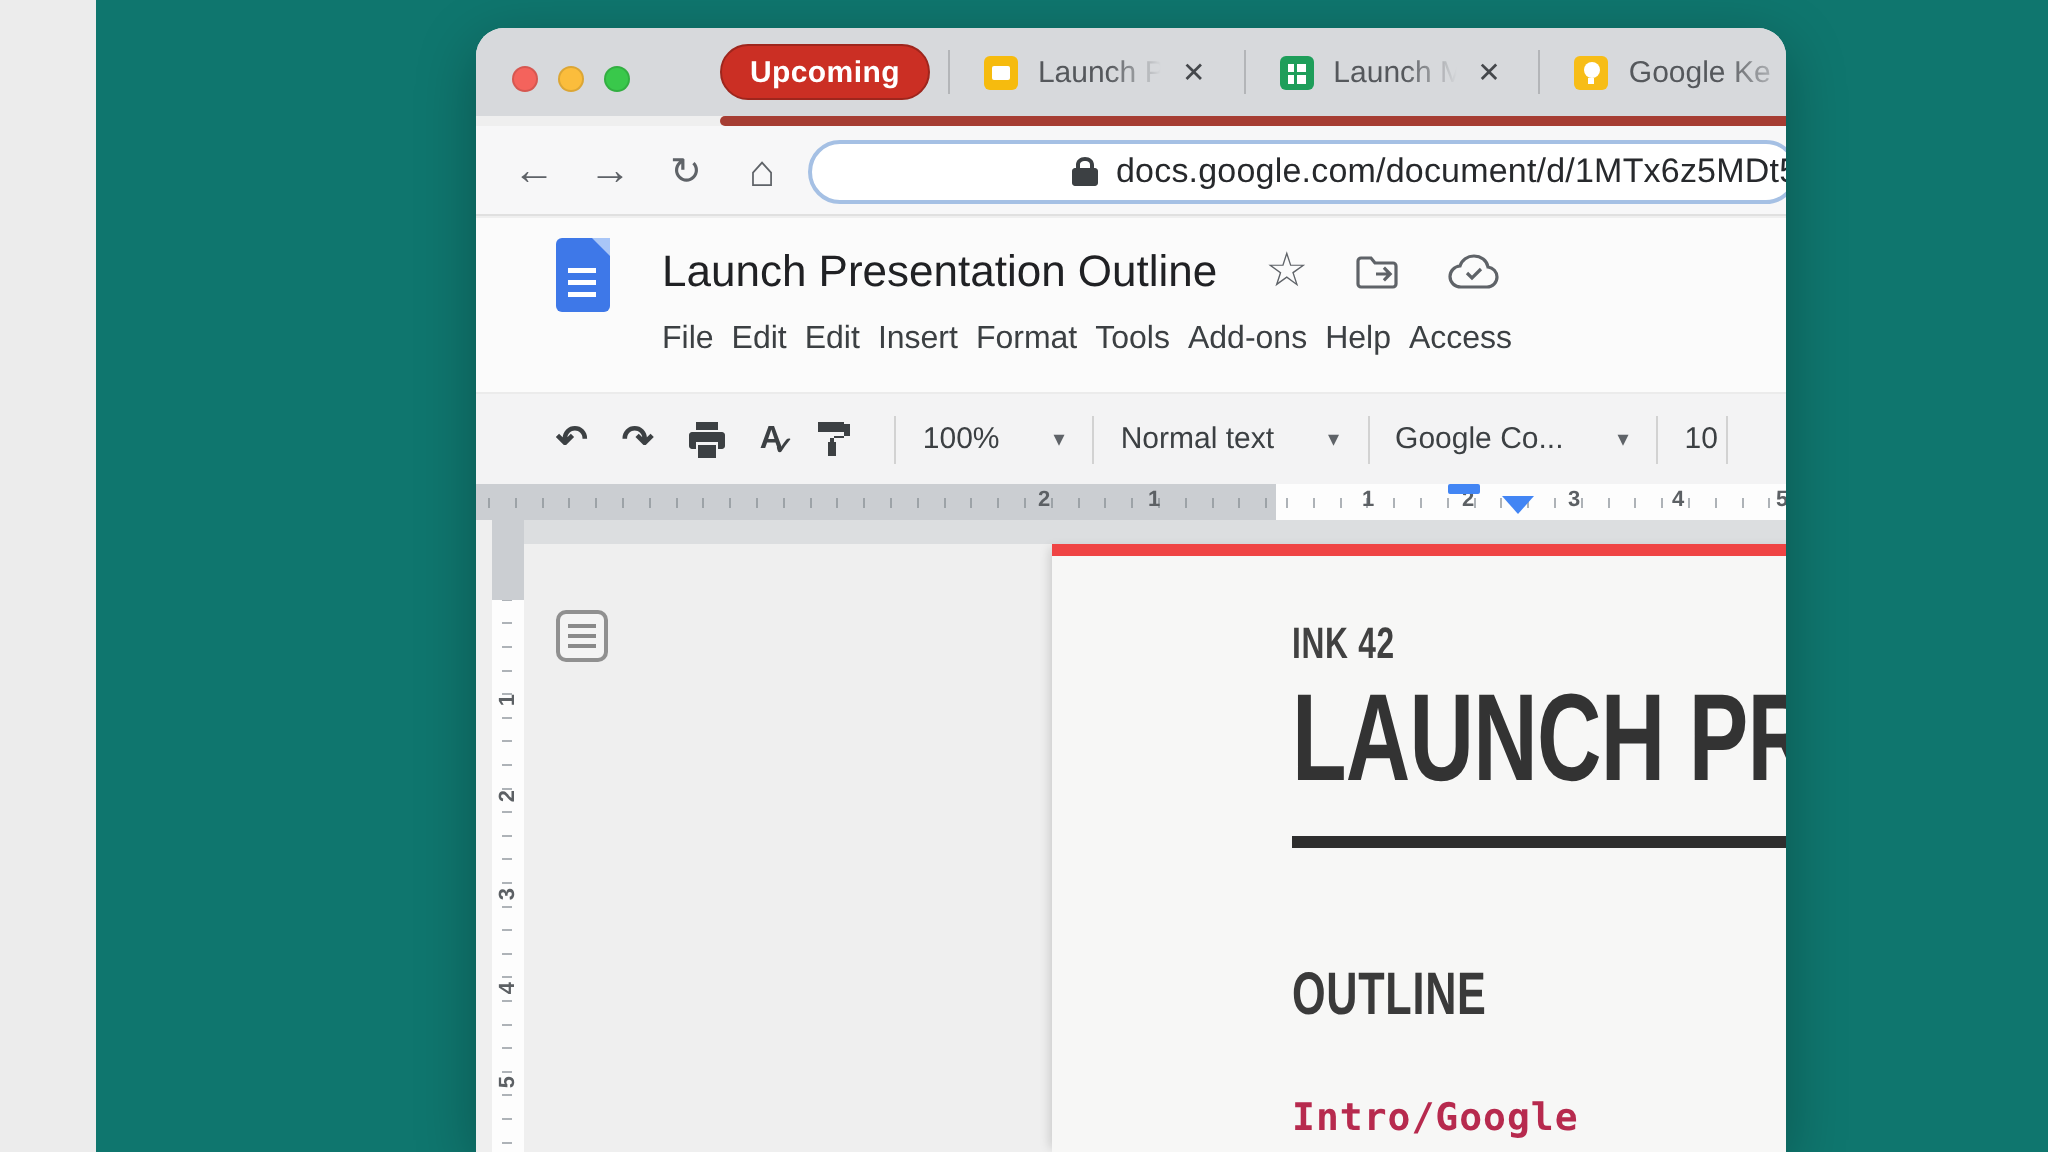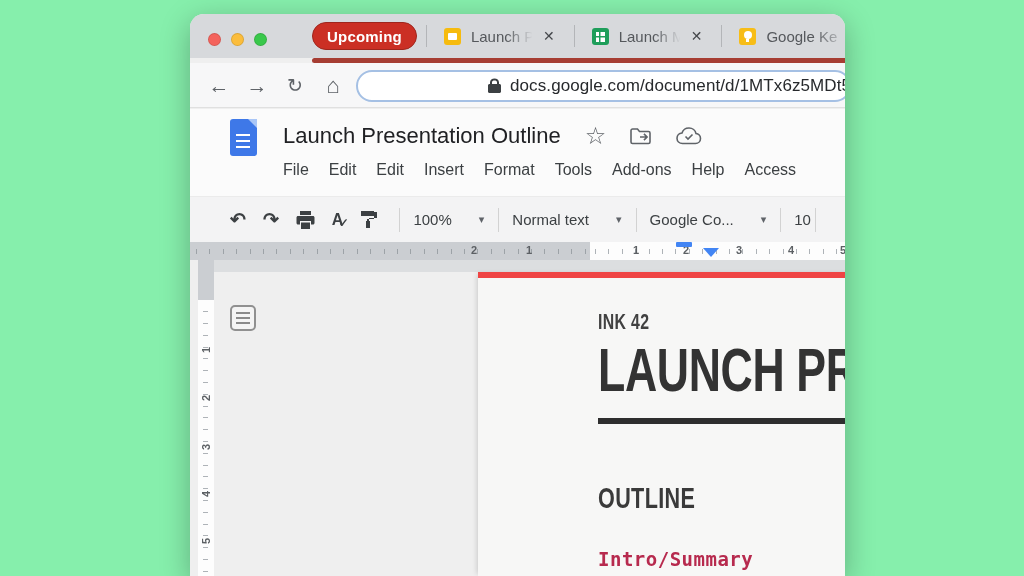--- a/index.html
+++ b/index.html
@@ -1,19 +1,19 @@
 <!DOCTYPE html>
 <html><head>
 <meta charset="utf-8">
 <style>
   * { margin:0; padding:0; box-sizing:border-box; }
   html,body { width:1024px; height:576px; overflow:hidden; }
   body { font-family:"Liberation Sans", sans-serif; background:#ececec; position:relative; }
 
-  .stage { position:absolute; inset:0; background:#86efac; }
+  .stage { position:absolute; inset:0; background:#0f766e;margin-left:48px; }
 
   
   .window {
     position:absolute; left:190px; top:14px; width:655px; height:562px;
     border-radius:14px 14px 0 0; overflow:hidden; background:#efefef;
     box-shadow:0 8px 30px rgba(0,0,0,.28);
   }
 
   
   .tabbar { position:absolute; left:0; top:0; right:0; height:44px; background:#d7d9dc; }
@@ -66,21 +66,21 @@
   
   .docshdr { position:absolute; left:0; top:95px; right:0; height:88px; background:#fbfbfb; border-bottom:1px solid #ebebeb; }
   .docs-logo { position:absolute; left:40px; top:10px; width:27px; height:37px; background:#3e78e8; border-radius:3px; }
   .docs-logo::before { content:""; position:absolute; right:0; top:0; border-style:solid; border-width:0 9px 9px 0; border-color:transparent #a9c6f7 transparent transparent; }
   .docs-logo::after { content:""; position:absolute; left:6px; top:15px; width:14px; height:15px;
      background:repeating-linear-gradient(to bottom,#fff 0 2.5px,transparent 2.5px 6px); }
   .title-row { position:absolute; left:93px; top:14px; display:flex; align-items:center; }
   .doc-title { font-size:22px; color:#202124; white-space:nowrap; }
   .hdr-ic { margin-left:24px; color:#5f6368; display:flex; align-items:center; }
   .star-glyph { font-size:24px; line-height:1; }
-  .menu-row { position:absolute; left:93px; top:52px; display:flex; gap:20px; }
+  .menu-row { position:absolute; left:93px; top:52px; display:flex; gap:9px; }
   .menu-item { font-size:16px; color:#3c4043; white-space:nowrap; }
 
   
   .toolbar { position:absolute; left:0; top:183px; right:0; height:45px; background:#f3f3f4;
              display:flex; align-items:center; padding-left:40px; }
   .tb-btn { font-size:19px; color:#3c4043; font-weight:bold; margin-right:17px; display:flex; align-items:center; }
   .tb-sep { width:1px; height:24px; background:#d2d2d2; margin:0 13px 0 4px; }
   .tb-text { font-size:15px; color:#3c4043; white-space:nowrap; }
   .dd { display:flex; align-items:center; gap:27px; margin-right:10px; }
   .dd .arrow { font-size:11px; color:#5f6368; }
@@ -276,19 +276,19 @@
       </div>
 
       <div class="outline-btn"></div>
 
       <div class="page">
         <div class="page-content">
           <div class="condensed eyebrow">INK 42</div>
           <div class="condensed big-title">LAUNCH PR</div>
           <div class="rule"></div>
           <div class="condensed section-heading">OUTLINE</div>
-          <div class="doc-link">Intro/Summary</div>
+          <div class="doc-link">Intro/Google</div>
         </div>
       </div>
     </div>
 
   </div>
 </div>
 
 </body></html>

